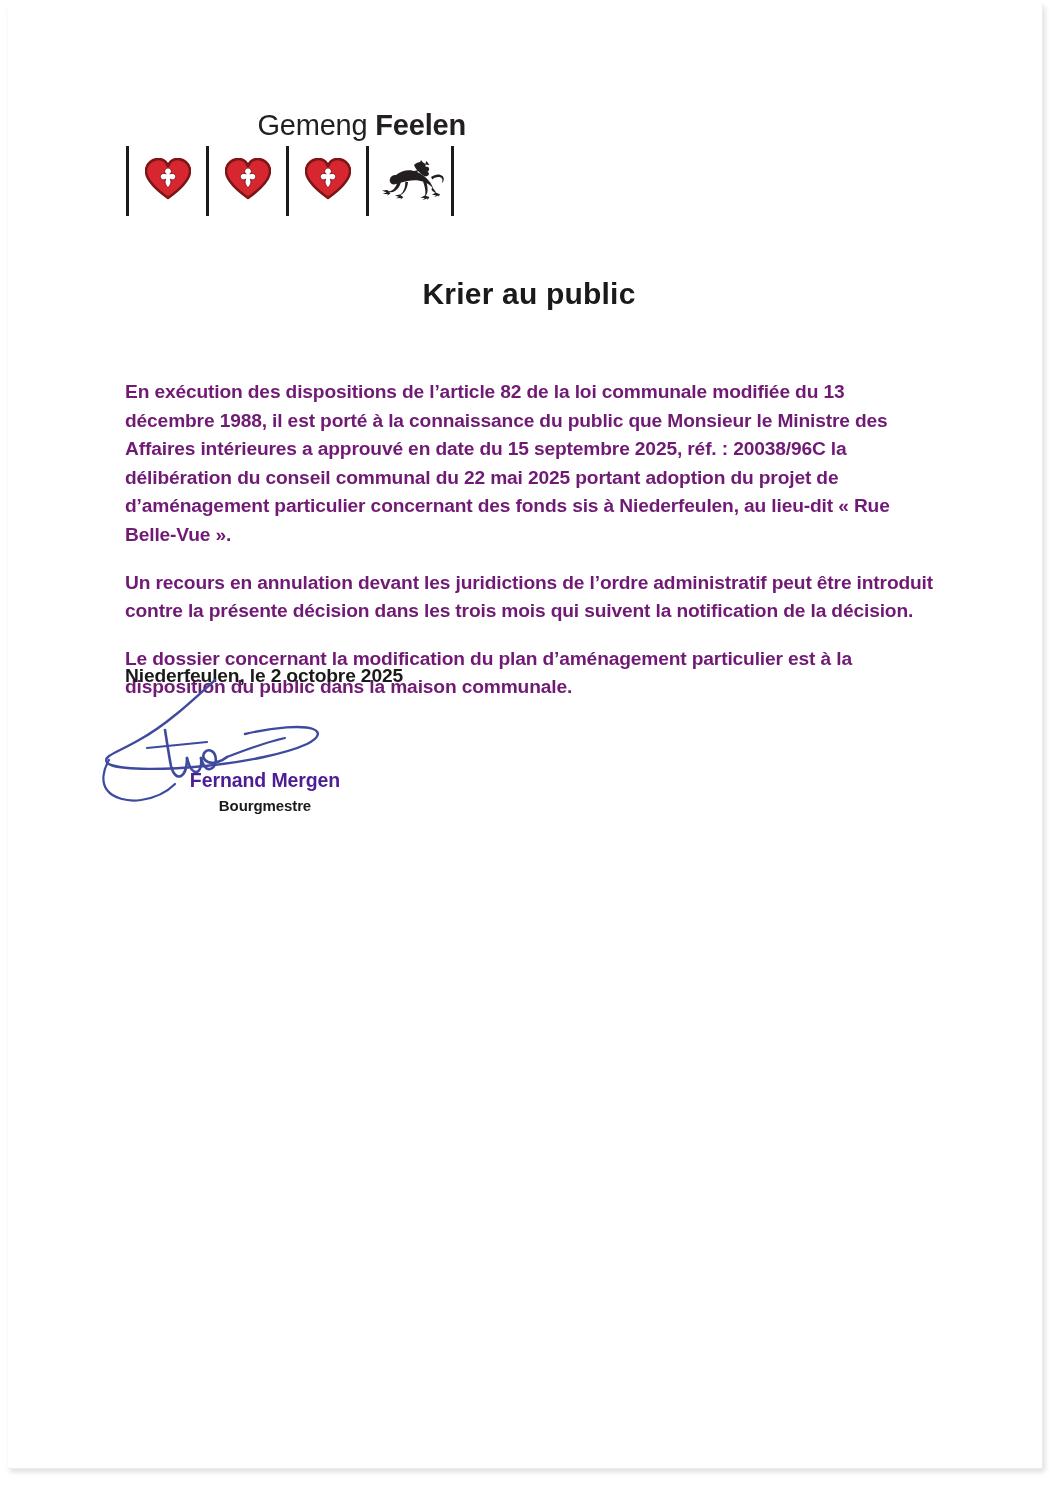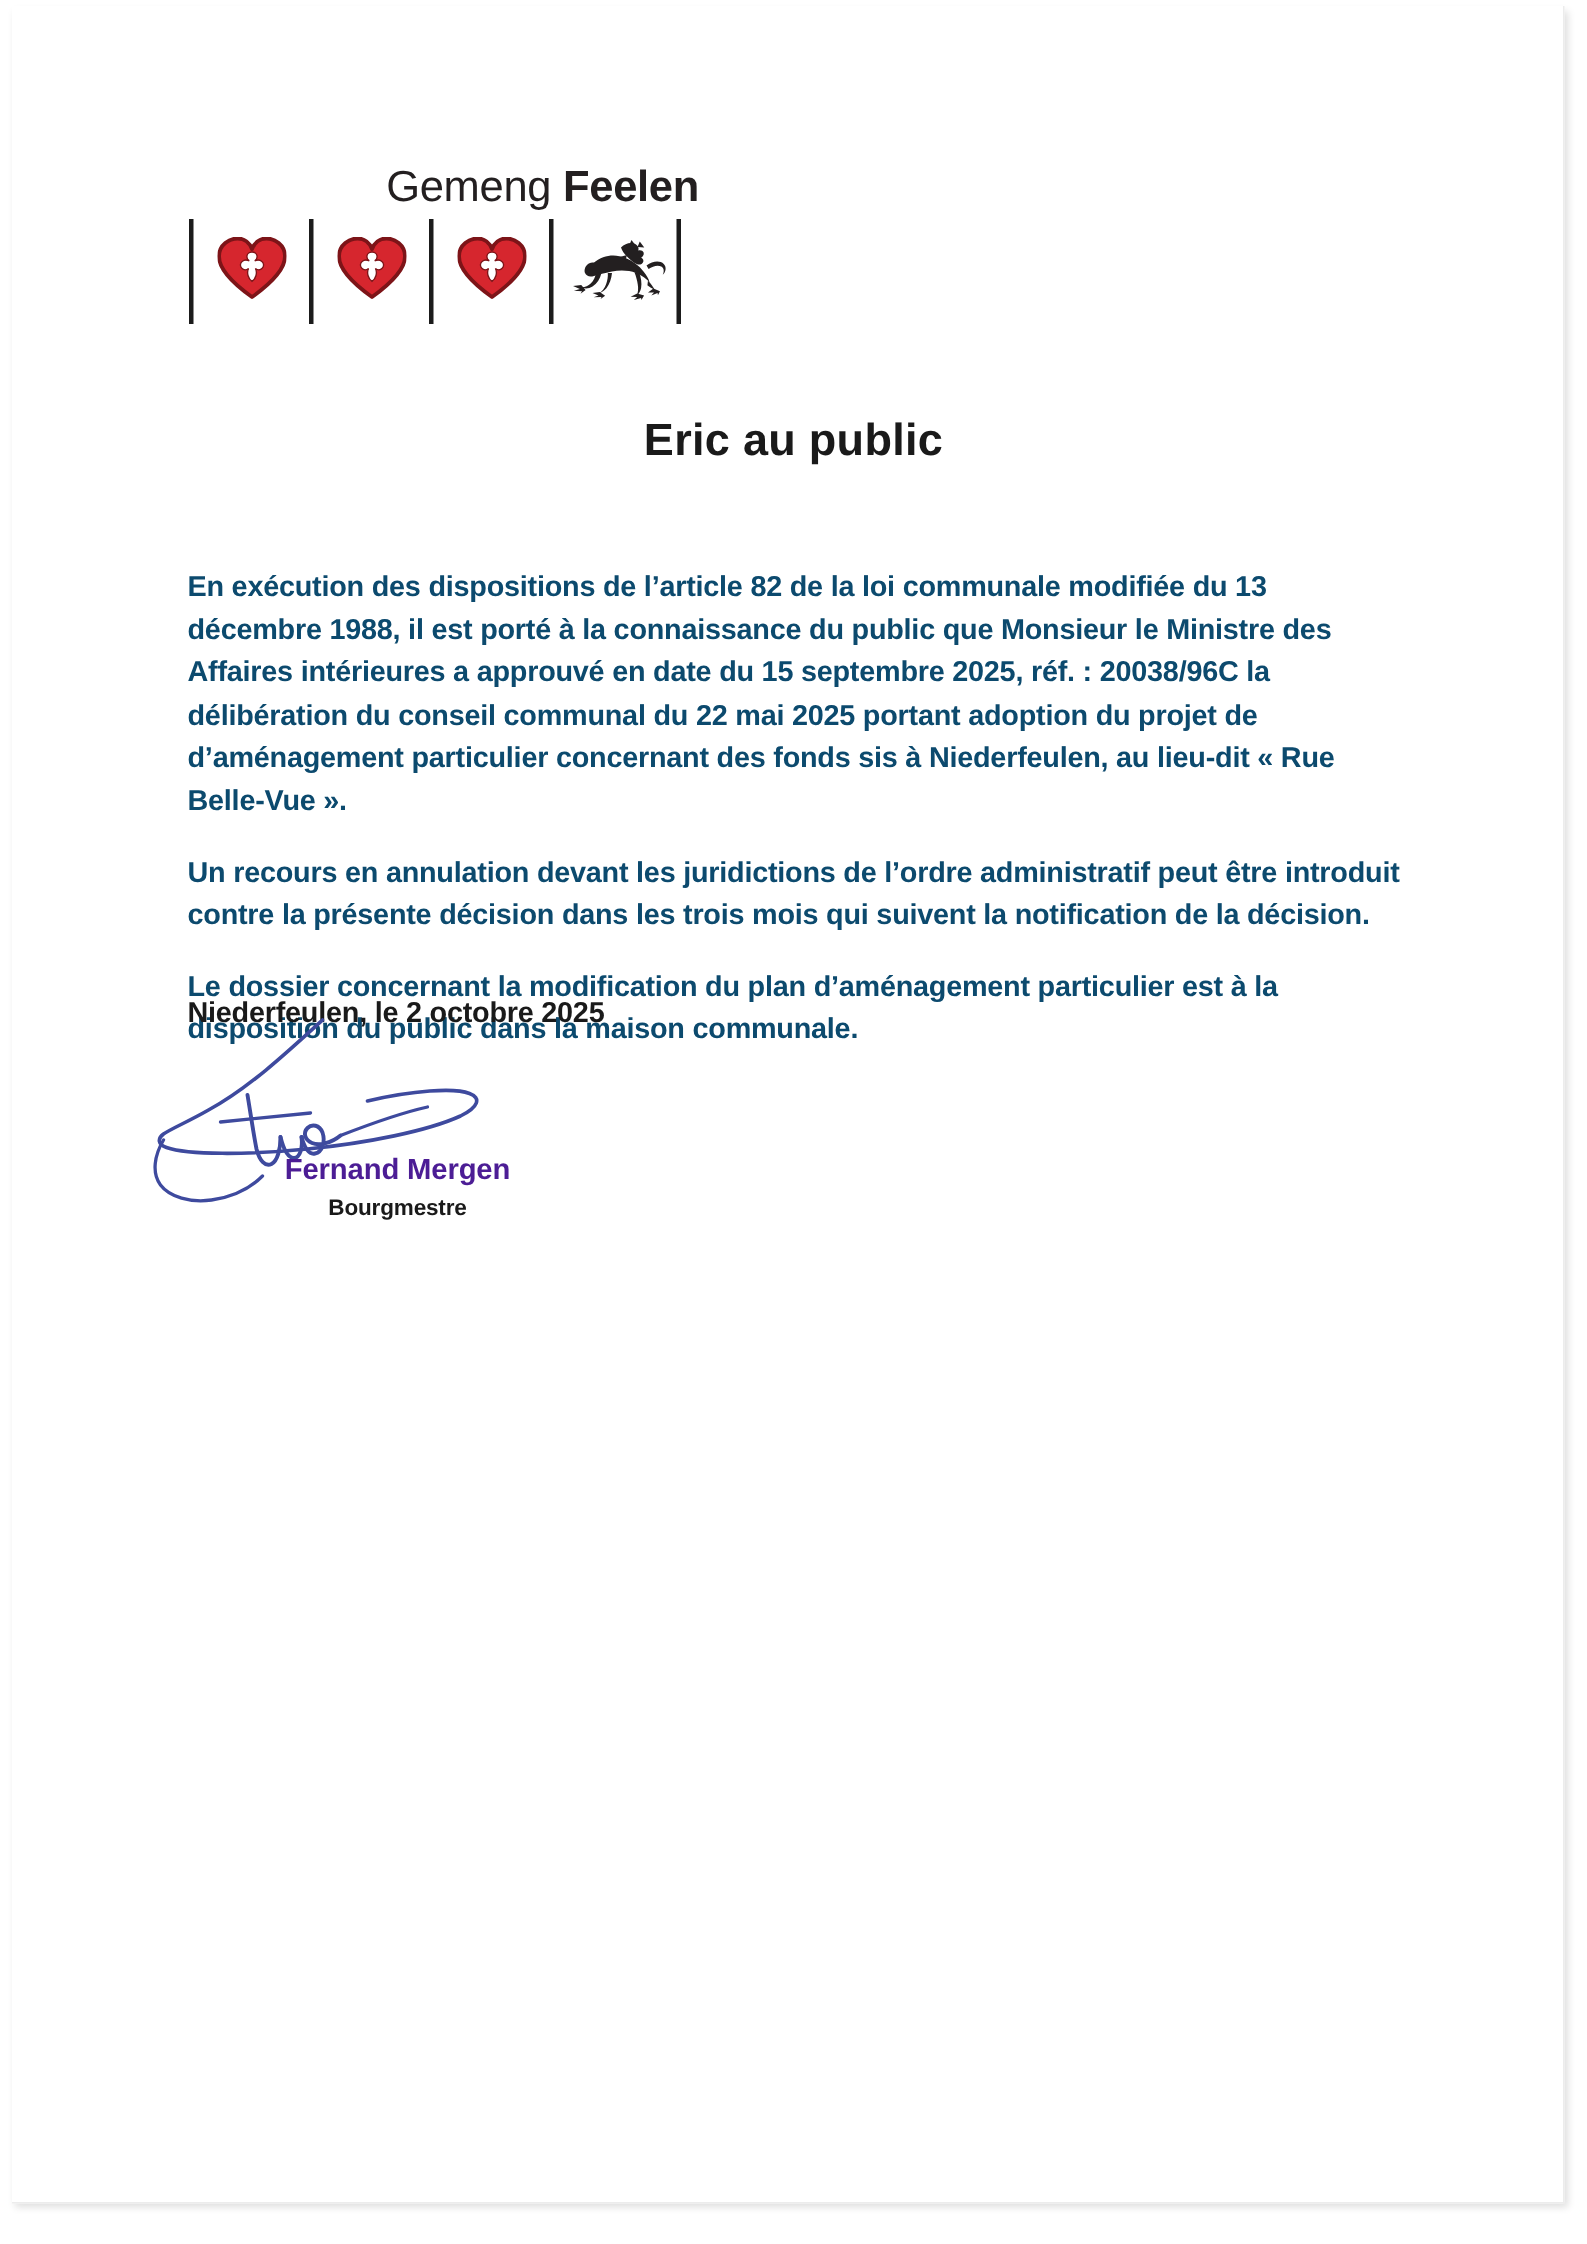--- a/index.html
+++ b/index.html
@@ -112,21 +112,21 @@
   
   .body-text {
     position: absolute;
     left: 125px;
     top: 378px;
     width: 812px;
   }
   .para {
     font-size: 19.2px;
     line-height: 28.6px;
-    color: #0c4a6e;
+    color: #701a75;
     font-weight: 600;
     margin: 0 0 19px 0;
     letter-spacing: -0.15px;
   }
   .para.last { margin-bottom: 0; }
 
   .date-line {
     position: absolute;
     left: 125px;
     top: 662px;
@@ -258,21 +258,21 @@
               </g>
             </svg>
           </span>
         </div>
 
         <div class="arms-bar"></div>
 
       </div>
     </div>
 
-    <div class="doc-title">Eric au public</div>
+    <div class="doc-title">Krier au public</div>
 
     <div class="body-text">
       <p class="para">En exécution des dispositions de l’article 82 de la loi communale modifiée du 13 décembre 1988, il est porté à la connaissance du public que Monsieur le Ministre des Affaires intérieures a approuvé en date du 15 septembre 2025, réf. : 20038/96C la délibération du conseil communal du 22 mai 2025 portant adoption du projet de d’aménagement particulier concernant des fonds sis à Niederfeulen, au lieu-dit « Rue Belle-Vue ».</p>
       <p class="para">Un recours en annulation devant les juridictions de l’ordre administratif peut être introduit contre la présente décision dans les trois mois qui suivent la notification de la décision.</p>
       <p class="para last">Le dossier concernant la modification du plan d’aménagement particulier est à la disposition du public dans la maison communale.</p>
     </div>
 
     <div class="date-line">Niederfeulen, le 2 octobre 2025</div>
 
     <div class="sig-block sig-left">

